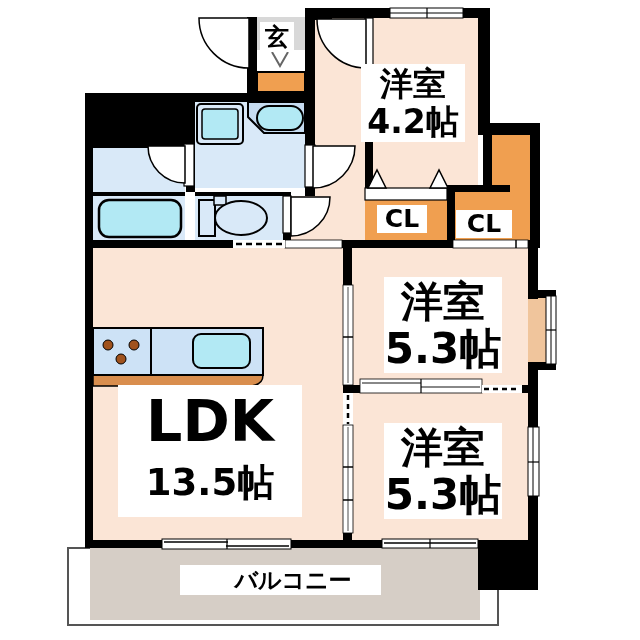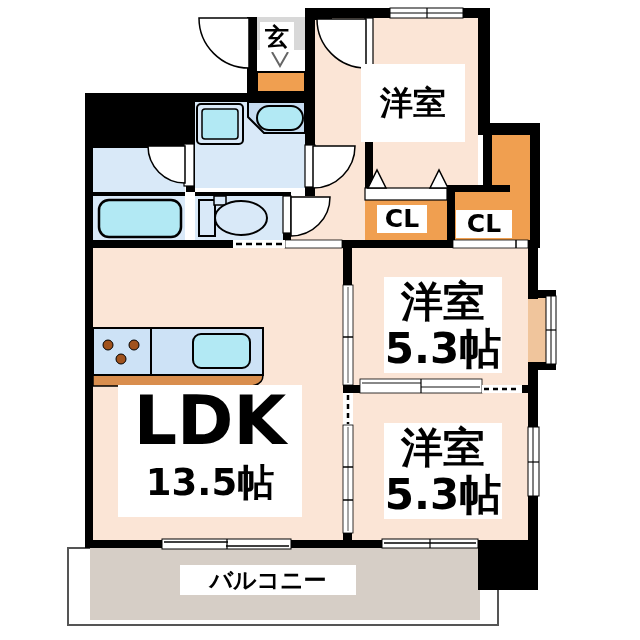--- a/index.html
+++ b/index.html
@@ -10,23 +10,23 @@
        display:flex;flex-direction:column;justify-content:center;align-items:center;
        font-family:"DejaVu Sans",sans-serif;}
   .lbl .l1,.lbl .l2{display:block;white-space:nowrap;}
   #lbl-genkan{left:260px;top:22px;width:34px;height:30px;font-size:24px;line-height:30px;}
   #lbl-room42{left:361px;top:64px;width:104px;height:78px;font-size:33px;line-height:38px;}
   #lbl-cl-left{left:377px;top:205px;width:50px;height:28px;font-size:25px;line-height:28px;}
   #lbl-cl-right{left:456px;top:210px;width:56px;height:28px;font-size:25px;line-height:28px;}
   #lbl-room53u{left:384px;top:277px;width:118px;height:96px;font-size:42px;line-height:47px;}
   #lbl-room53l{left:384px;top:423px;width:118px;height:96px;font-size:42px;line-height:47px;}
   #lbl-ldk{left:118px;top:385px;width:184px;height:132px;}
-  #lbl-ldk .l1{font-size:68px;line-height:64px;text-align:right;}
+  #lbl-ldk .l1{font-size:57px;line-height:64px;text-align:right;}
   #lbl-ldk .l2{font-size:37px;line-height:60px;}
-  #lbl-balcony{left:180px;top:565px;width:176px;height:30px;font-size:23px;line-height:30px;}
+  #lbl-balcony{left:180px;top:565px;width:176px;height:30px;font-size:23px;line-height:30px;padding-left:25px;}
 </style>
 </head>
 <body>
 
 <div id="stage">
 <svg id="plan" width="640" height="640" viewBox="0 0 640 640">
 
   <g>
     <rect x="93" y="248" width="250" height="292" fill="#fbe5d6"></rect>
     <rect x="352" y="248" width="176" height="137" fill="#fbe5d6"></rect>
@@ -179,20 +179,21 @@
     <circle cx="134" cy="345" r="5" fill="#a0521d" stroke="#000" stroke-width="1"></circle>
     <circle cx="121" cy="359" r="5" fill="#a0521d" stroke="#000" stroke-width="1"></circle>
   </g>
 </svg>
 
   <div class="lbl" id="lbl-genkan">
     <span class="l1">玄</span>
   </div>
   <div class="lbl" id="lbl-room42">
     <span class="l1">洋室</span>
+    <span class="l2">4.2帖</span>
   </div>
   <div class="lbl" id="lbl-cl-left">
     <span class="l1">CL</span>
   </div>
   <div class="lbl" id="lbl-cl-right">
     <span class="l1">CL</span>
   </div>
   <div class="lbl" id="lbl-room53u">
     <span class="l1">洋室</span>
     <span class="l2">5.3帖</span>

